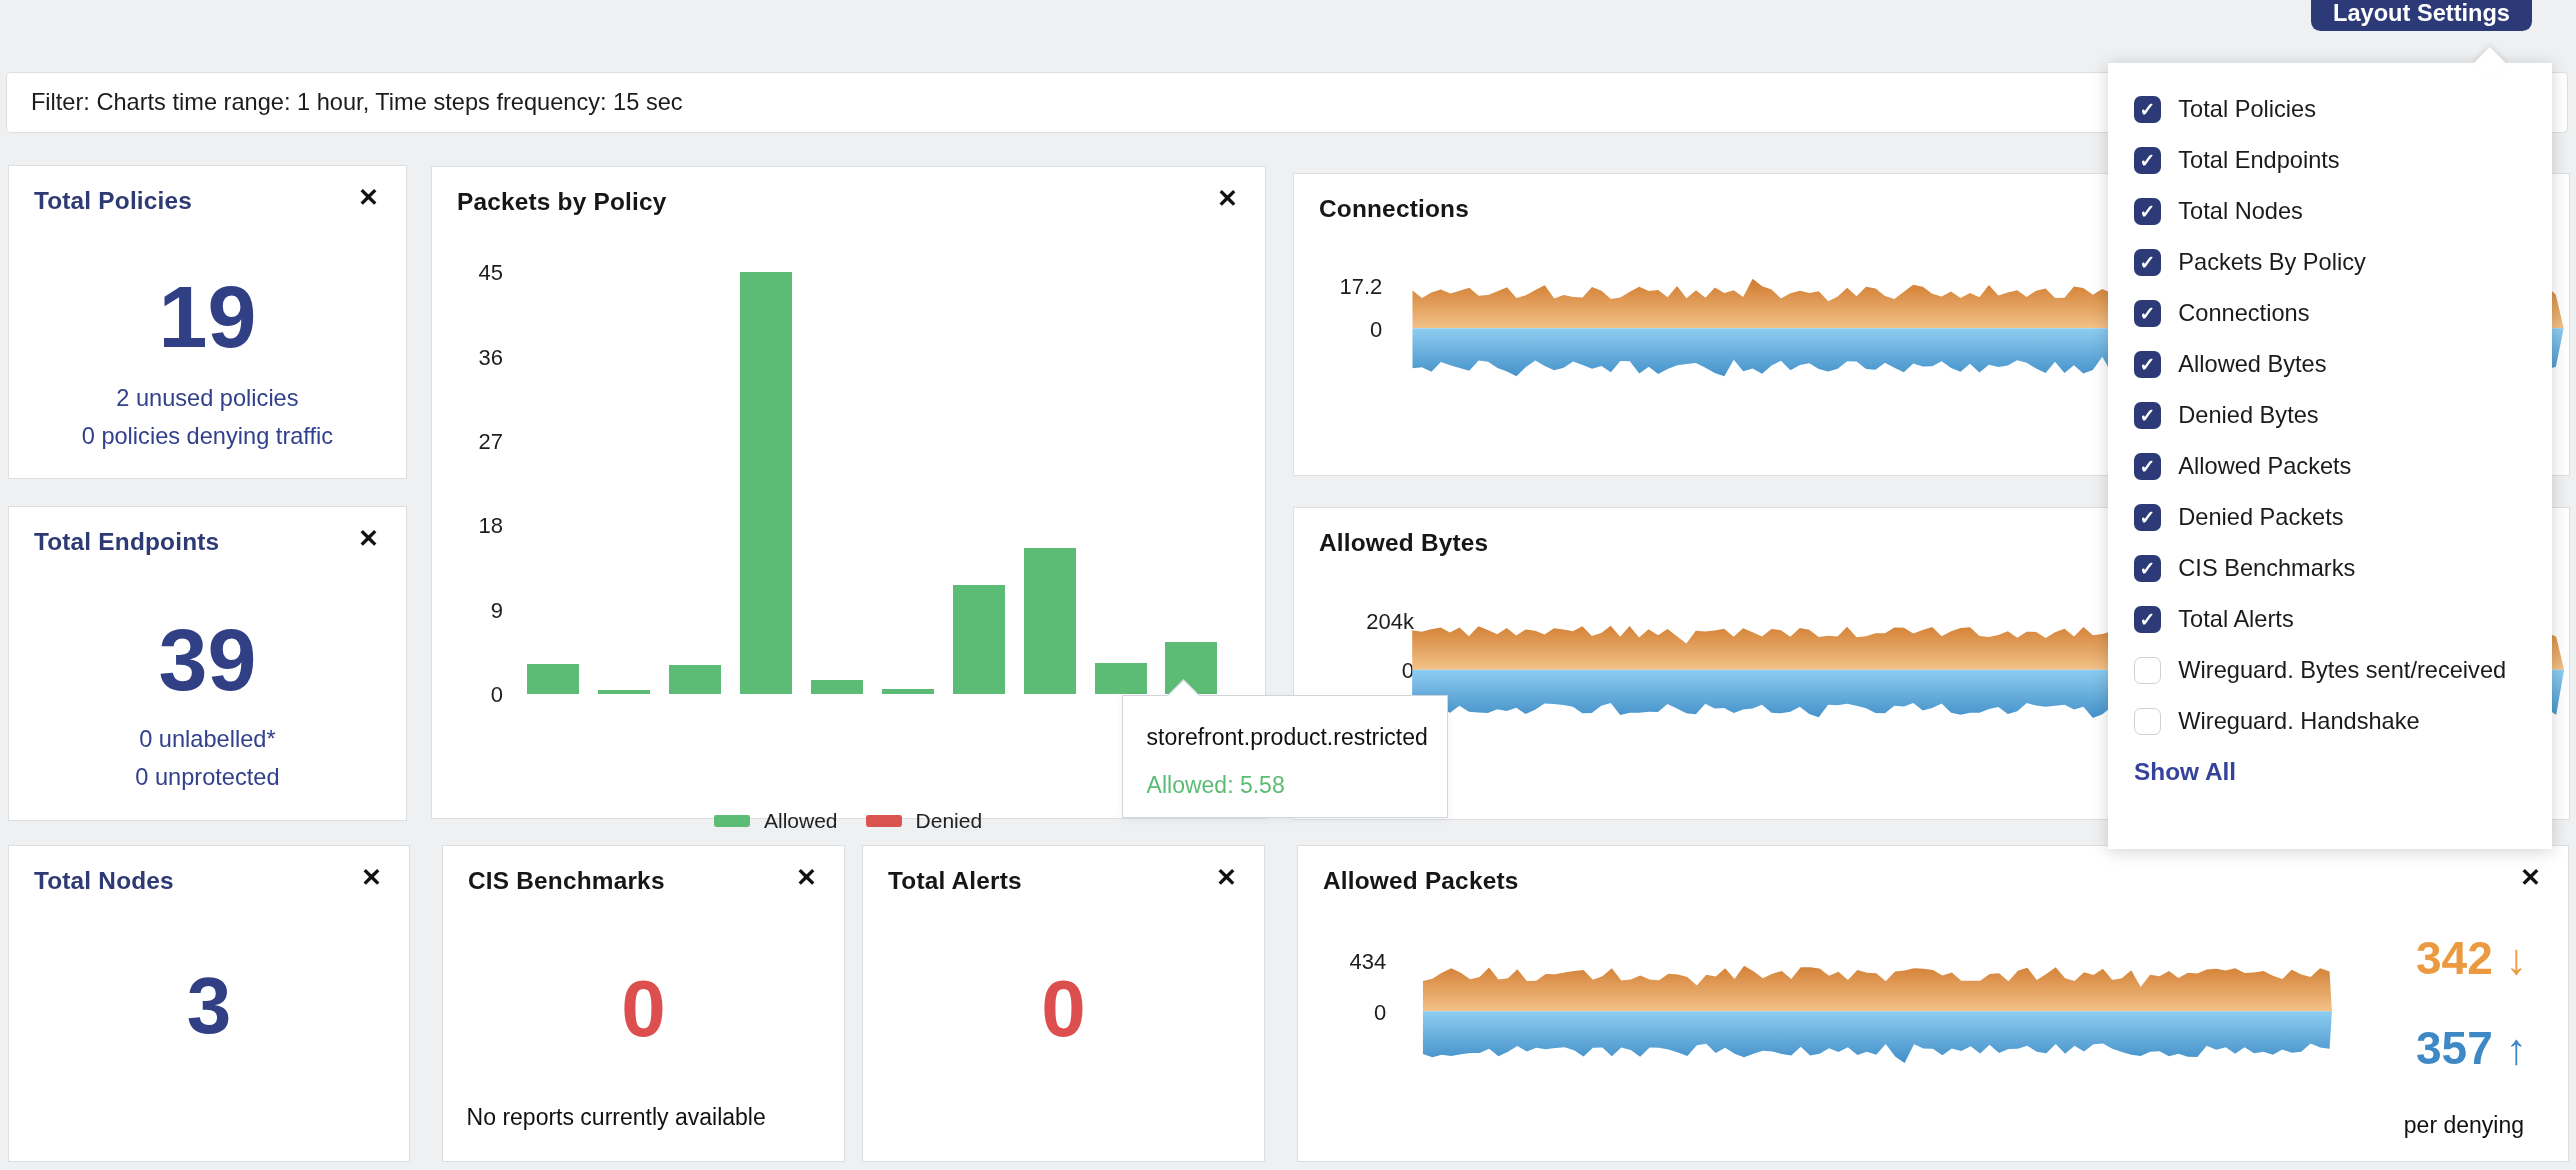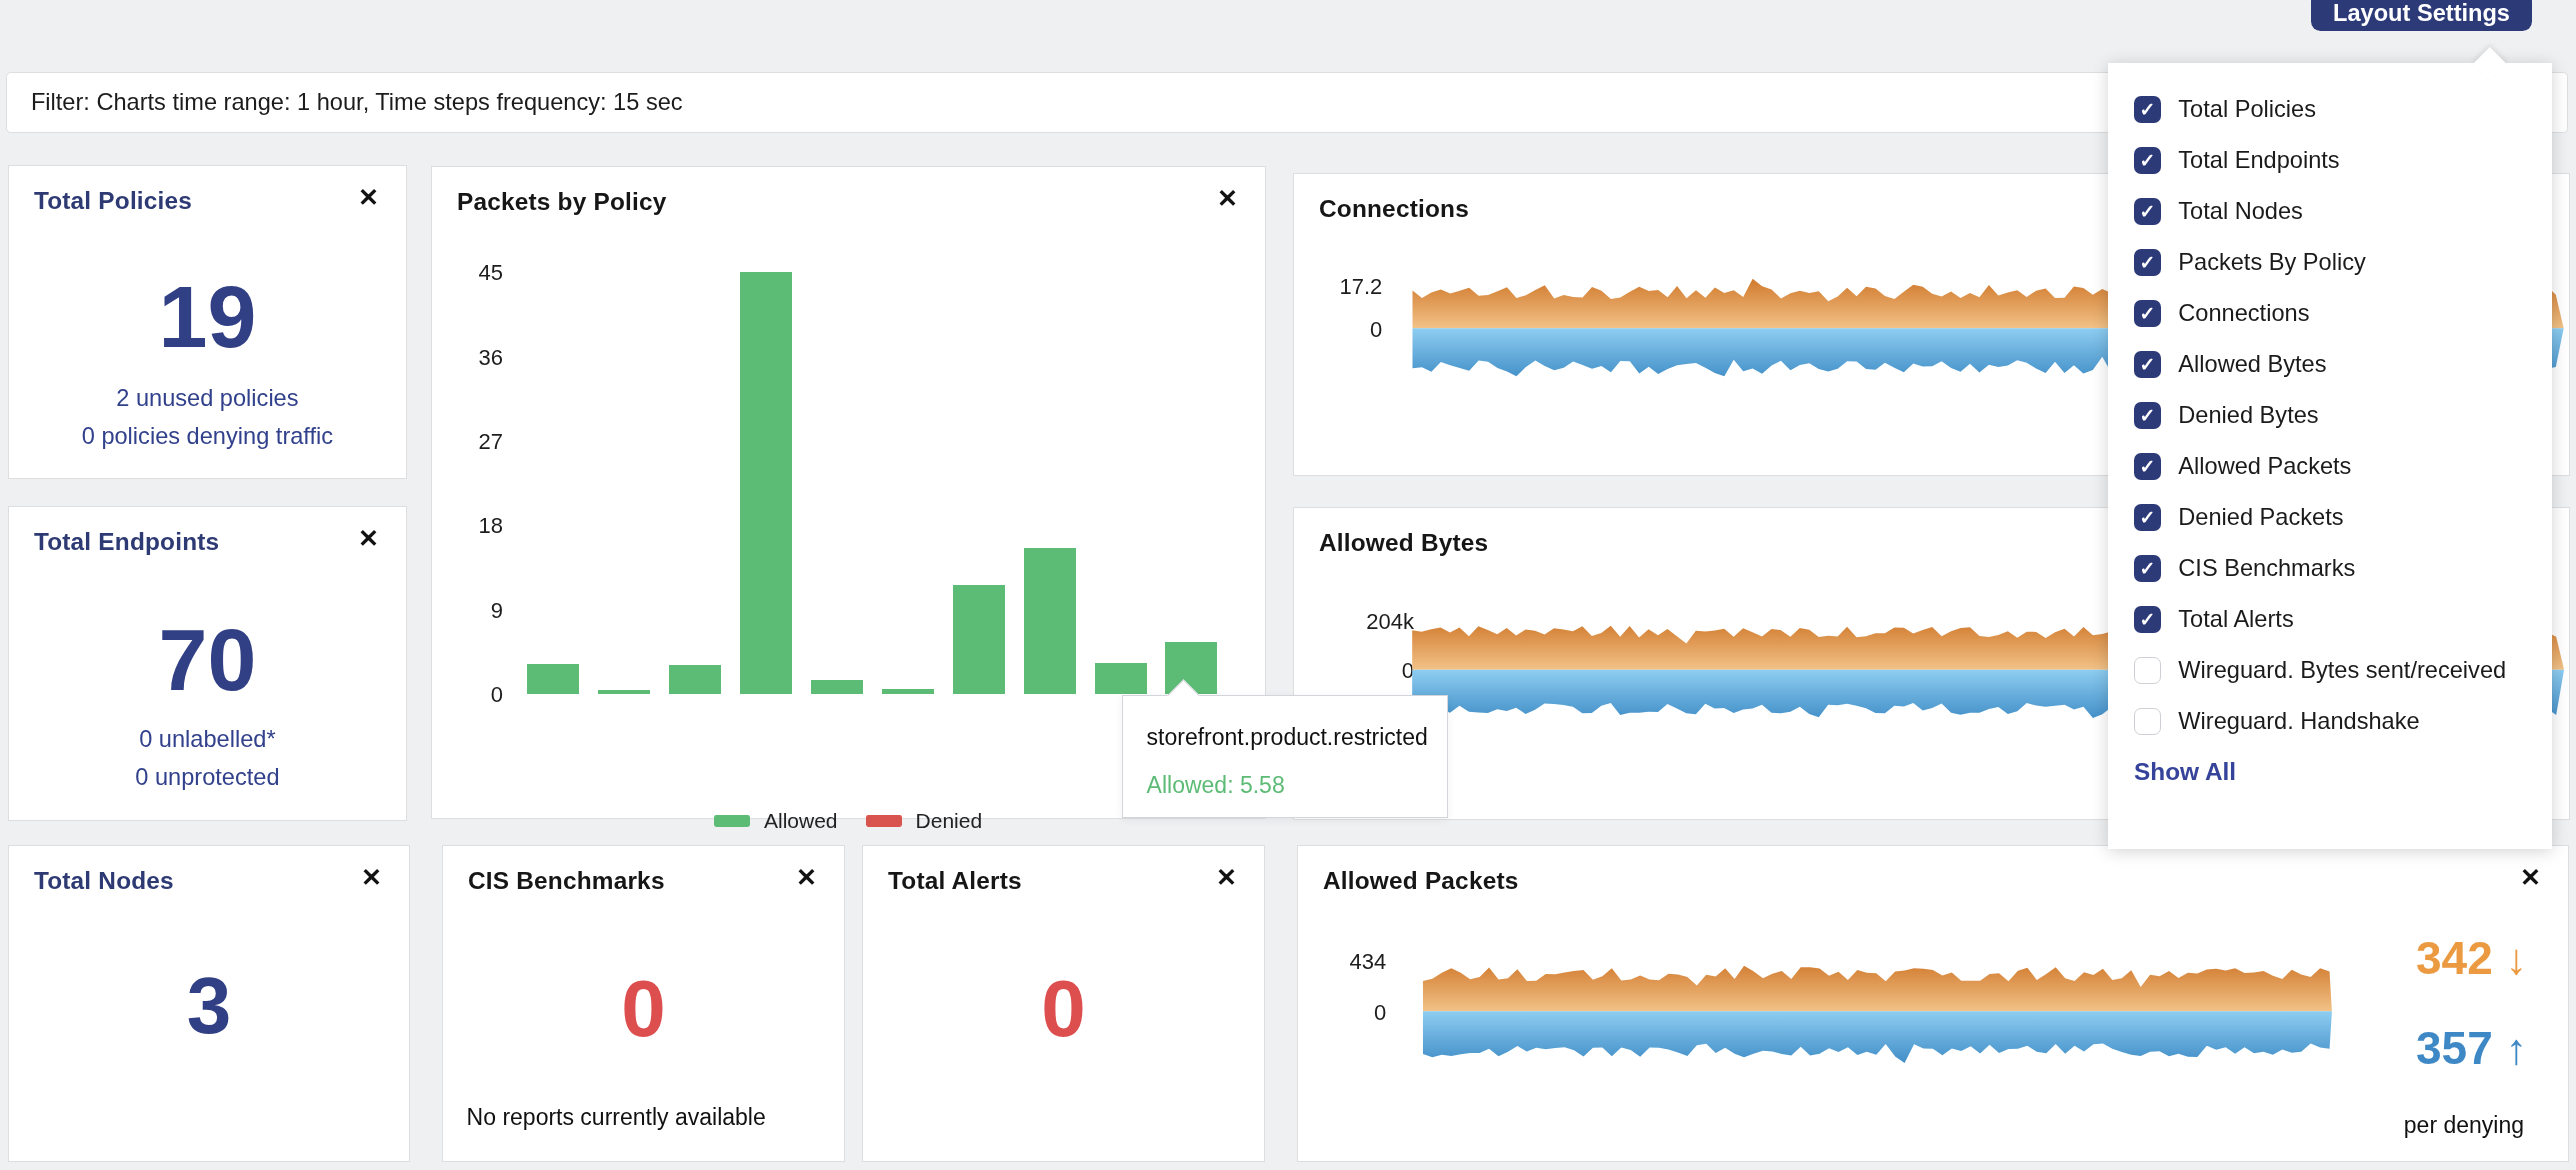--- a/index.html
+++ b/index.html
@@ -123,21 +123,21 @@
           </linearGradient>
         </defs>
         <path d="M150,196 L 150,148.1 162,157.6 174,150.4 186,146.7 198,151.9 210,148.3 222,144.5 234,154.5 246,153.7 258,149.0 270,143.7 282,157.6 294,154.1 306,147.4 318,141.3 330,158.1 342,153.6 354,156.1 366,156.7 378,143.6 390,148.4 402,158.8 414,156.8 426,149.7 438,143.1 450,148.7 462,147.3 474,156.5 486,142.3 498,157.7 510,147.7 522,157.3 534,144.3 546,151.2 558,147.7 570,156.1 582,133.0 594,142.5 606,146.7 618,158.1 630,151.5 642,148.4 654,151.0 666,148.9 678,161.5 690,155.5 702,144.4 714,155.1 726,143.1 738,145.4 750,154.9 762,158.8 774,149.6 786,140.8 798,143.2 810,152.0 822,155.6 834,149.1 846,157.6 858,151.0 870,156.6 882,141.1 894,154.3 906,150.5 918,147.6 930,156.1 942,148.2 954,145.4 966,157.5 978,157.2 990,142.9 1002,144.9 1014,153.2 1026,146.1 1038,151.3 1050,157.3 1062,158.5 1074,146.1 1086,149.1 1098,153.8 1110,151.1 1122,146.9 1134,143.0 1146,150.9 1158,153.7 1170,152.8 1182,152.4 1194,147.7 1206,157.4 1218,156.2 1230,141.6 1242,154.9 1254,158.2 1266,158.7 1278,152.7 1290,151.5 1302,143.6 1314,147.2 1326,150.7 1338,153.5 1350,162.8 1362,145.9 1374,152.6 1386,162.6 1398,156.3 1410,152.6 1422,154.3 1434,150.6 1446,145.3 1458,156.9 1470,147.5 1482,155.5 1494,157.4 1506,153.1 1518,153.8 1530,152.0 1542,142.2 1554,137.4 1566,150.4 1578,146.9 1590,141.6 1602,153.4 L1612,196 Z" fill="url(#stream-connections-o)"></path>
         <path d="M150,196 L 150,246.6 162,245.5 174,251.2 186,238.9 198,242.8 210,246.4 222,249.8 234,237.0 246,238.6 258,246.4 270,250.8 282,256.7 294,245.0 306,236.8 318,243.7 330,249.2 342,246.0 354,238.1 366,242.6 378,247.3 390,243.8 402,251.9 414,237.4 426,237.9 438,253.3 450,244.8 462,253.9 474,247.6 486,242.8 498,241.2 510,240.1 522,246.0 534,252.8 546,257.0 558,236.0 570,250.5 582,247.0 594,253.7 606,243.1 618,237.1 630,249.1 642,242.7 654,240.4 666,247.6 678,250.8 690,247.4 702,237.8 714,238.0 726,247.5 738,248.7 750,239.7 762,246.1 774,251.8 786,240.6 798,244.5 810,244.3 822,237.7 834,246.3 846,251.0 858,240.9 870,252.1 882,242.3 894,245.1 906,243.3 918,236.4 930,239.8 942,246.9 954,252.6 966,238.4 978,252.6 990,242.9 1002,253.4 1014,248.9 1026,232.1 1038,253.1 1050,239.0 1062,247.7 1074,249.6 1086,250.5 1098,252.2 1110,248.1 1122,241.0 1134,243.2 1146,239.6 1158,259.1 1170,242.2 1182,246.8 1194,253.2 1206,238.3 1218,238.4 1230,236.4 1242,255.4 1254,228.9 1266,251.6 1278,238.0 1290,253.8 1302,244.5 1314,247.9 1326,243.3 1338,247.4 1350,247.3 1362,239.5 1374,239.8 1386,245.3 1398,252.3 1410,242.3 1422,230.0 1434,240.4 1446,252.8 1458,248.6 1470,240.7 1482,240.3 1494,229.9 1506,253.5 1518,248.0 1530,249.8 1542,241.2 1554,240.6 1566,236.7 1578,245.5 1590,247.7 1602,245.1 L1612,196 Z" fill="url(#stream-connections-b)"></path>
       </svg>
   </div>
 
   <div class="card" style="left:7.9px;top:506px;width:399px;height:315px;">
     <div class="card-title title-navy">Total Endpoints</div>
     <button class="close-btn">✕</button>
-    <div class="big-num" style="top:102px;font-size:88px;">70</div>
+    <div class="big-num" style="top:102px;font-size:88px;">39</div>
     <div class="sub-line" style="top:219px;">0 unlabelled*</div>
     <div class="sub-line" style="top:257px;">0 unprotected</div>
   </div>
 
   <div class="card" style="left:1293px;top:507px;width:1277px;height:313px;">
     <div class="card-title title-dark">Allowed Bytes</div>
     <div class="ytick" style="left:49px;top:101px;">204k</div>
     <div class="ytick" style="left:49px;top:150px;">0</div>
     <svg class="stream" width="1274" height="310" id="stream-allowed-bytes" viewBox="0 0 1617 393">
         <defs>

